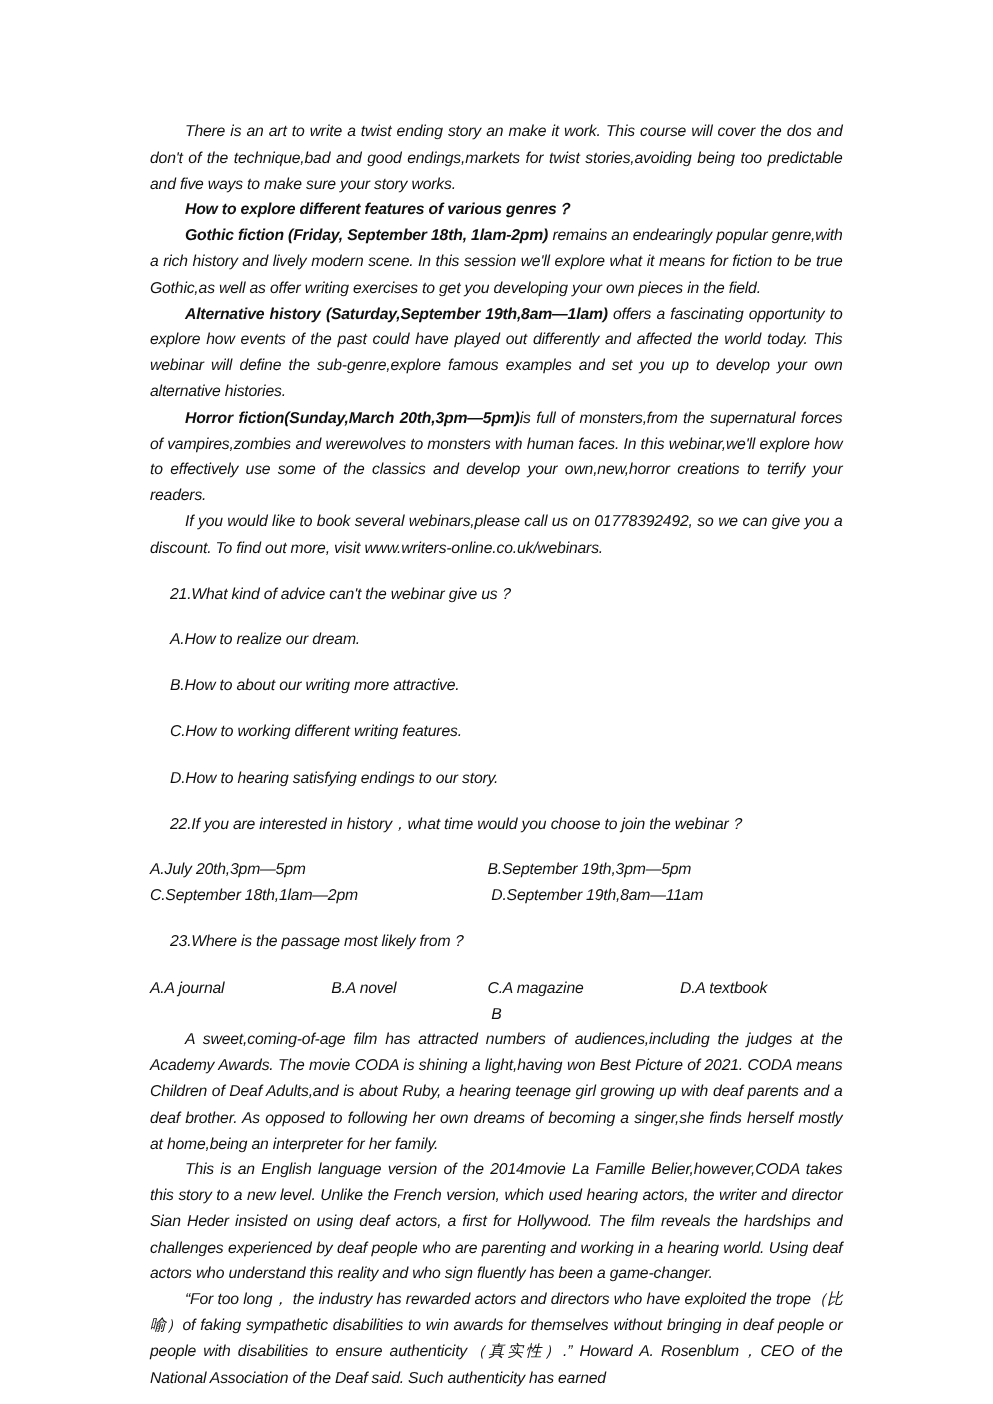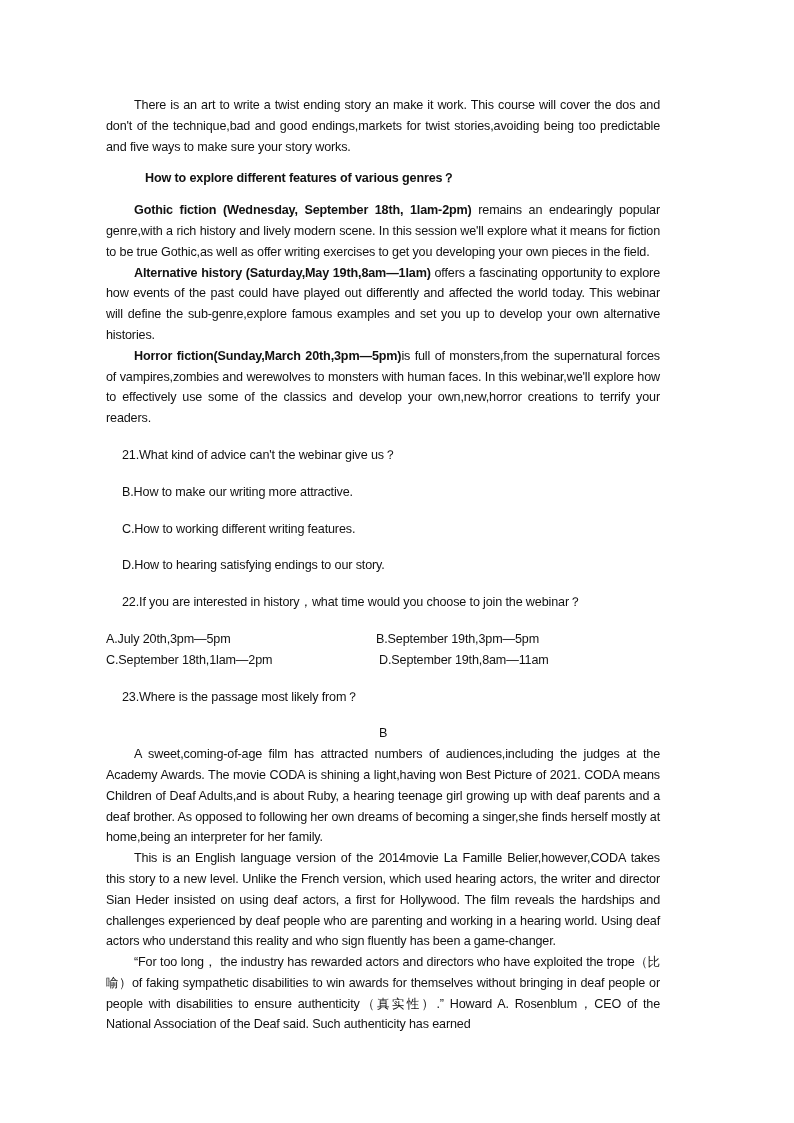--- a/index.html
+++ b/index.html
@@ -10,34 +10,35 @@
     body {
       width: 794px;
       height: 1123px;
       position: relative;
       overflow: hidden;
       font-family: "Liberation Sans", "DejaVu Sans", sans-serif;
       color: #111111;
     }
     .page {
       position: absolute;
-      left: 106px;
+      left: 120px;
       top: 95px;
       width: 554px;
       font-size: 12.6px;
       line-height: 20.8px;
       letter-spacing: -0.15px;
+      font-style: italic;
     }
     .para {
       margin: 0;
       text-indent: 28px;
       text-align: justify;
     }
     .heading {
-      margin: 11px;
+      margin: 0;
       text-indent: 28px;
       font-weight: bold;
     }
     .bold { font-weight: bold; }
     .line {
       margin: 16px;
       white-space: nowrap;
     }
     .row {
       position: relative;
@@ -60,42 +61,50 @@
     }
   </style>
 </head>
 <body>
 
 <div class="page">
 
   <p class="para">There is an art to write a twist ending story an make it work. This course will cover the dos and don't of the technique,bad and good endings,markets for twist stories,avoiding being too predictable and five ways to make sure your story works.</p>
   <p class="heading">How to explore different features of various genres？</p>
 
-  <p class="para"><span class="bold">Gothic fiction (Wednesday, September 18th, 1lam-2pm)</span><span> remains an endearingly popular genre,with a rich history and lively modern scene. In this session we'll explore what it means for fiction to be true Gothic,as well as offer writing exercises to get you developing your own pieces in the field.</span></p>
+  <p class="para"><span class="bold">Gothic fiction (Friday, September 18th, 1lam-2pm)</span><span> remains an endearingly popular genre,with a rich history and lively modern scene. In this session we'll explore what it means for fiction to be true Gothic,as well as offer writing exercises to get you developing your own pieces in the field.</span></p>
 
-  <p class="para"><span class="bold">Alternative history (Saturday,May 19th,8am—1lam)</span><span> offers a fascinating opportunity to explore how events of the past could have played out differently and affected the world today. This webinar will define the sub-genre,explore famous examples and set you up to develop your own alternative histories.</span></p>
+  <p class="para"><span class="bold">Alternative history (Saturday,September 19th,8am—1lam)</span><span> offers a fascinating opportunity to explore how events of the past could have played out differently and affected the world today. This webinar will define the sub-genre,explore famous examples and set you up to develop your own alternative histories.</span></p>
 
   <p class="para"><span class="bold">Horror fiction(Sunday,March 20th,3pm—5pm)</span><span>is full of monsters,from the supernatural forces of vampires,zombies and werewolves to monsters with human faces. In this webinar,we'll explore how to effectively use some of the classics and develop your own,new,horror creations to terrify your readers.</span></p>
 
+  <p class="para">If you would like to book several webinars,please call us on 01778392492, so we can give you a discount. To find out more, visit www.writers-online.co.uk/webinars.</p>
 
   <p class="line">21.What kind of advice can't the webinar give us？</p>
-  <p class="line">B.How to make our writing more attractive.</p>
+  <p class="line">A.How to realize our dream.</p>
+  <p class="line">B.How to about our writing more attractive.</p>
   <p class="line">C.How to working different writing features.</p>
   <p class="line">D.How to hearing satisfying endings to our story.</p>
 
   <p class="line">22.If you are interested in history，what time would you choose to join the webinar？</p>
   <div class="row">
     <span class="opt c0">A.July 20th,3pm—5pm</span>
     <span class="opt c2">B.September 19th,3pm—5pm</span>
   </div>
   <div class="row">
     <span class="opt c0">C.September 18th,1lam—2pm</span>
     <span class="opt c2b">D.September 19th,8am—11am</span>
   </div>
 
   <p class="line">23.Where is the passage most likely from？</p>
+  <div class="row">
+    <span class="opt c0">A.A journal</span>
+    <span class="opt c1">B.A novel</span>
+    <span class="opt c2">C.A magazine</span>
+    <span class="opt c3">D.A textbook</span>
+  </div>
 
   <p class="section-label">B</p>
   <p class="para">A sweet,coming-of-age film has attracted numbers of audiences,including the judges at the Academy Awards. The movie CODA is shining a light,having won Best Picture of 2021. CODA means Children of Deaf Adults,and is about Ruby, a hearing teenage girl growing up with deaf parents and a deaf brother. As opposed to following her own dreams of becoming a singer,she finds herself mostly at home,being an interpreter for her family.</p>
   <p class="para">This is an English language version of the 2014movie La Famille Belier,however,CODA takes this story to a new level. Unlike the French version, which used hearing actors, the writer and director Sian Heder insisted on using deaf actors, a first for Hollywood. The film reveals the hardships and challenges experienced by deaf people who are parenting and working in a hearing world. Using deaf actors who understand this reality and who sign fluently has been a game-changer.</p>
   <p class="para">“For too long， the industry has rewarded actors and directors who have exploited the trope（比喻）of faking sympathetic disabilities to win awards for themselves without bringing in deaf people or people with disabilities to ensure authenticity（真实性）.” Howard A. Rosenblum，CEO of the National Association of the Deaf said. Such authenticity has earned</p>
 
 </div>
 
 </body></html>

